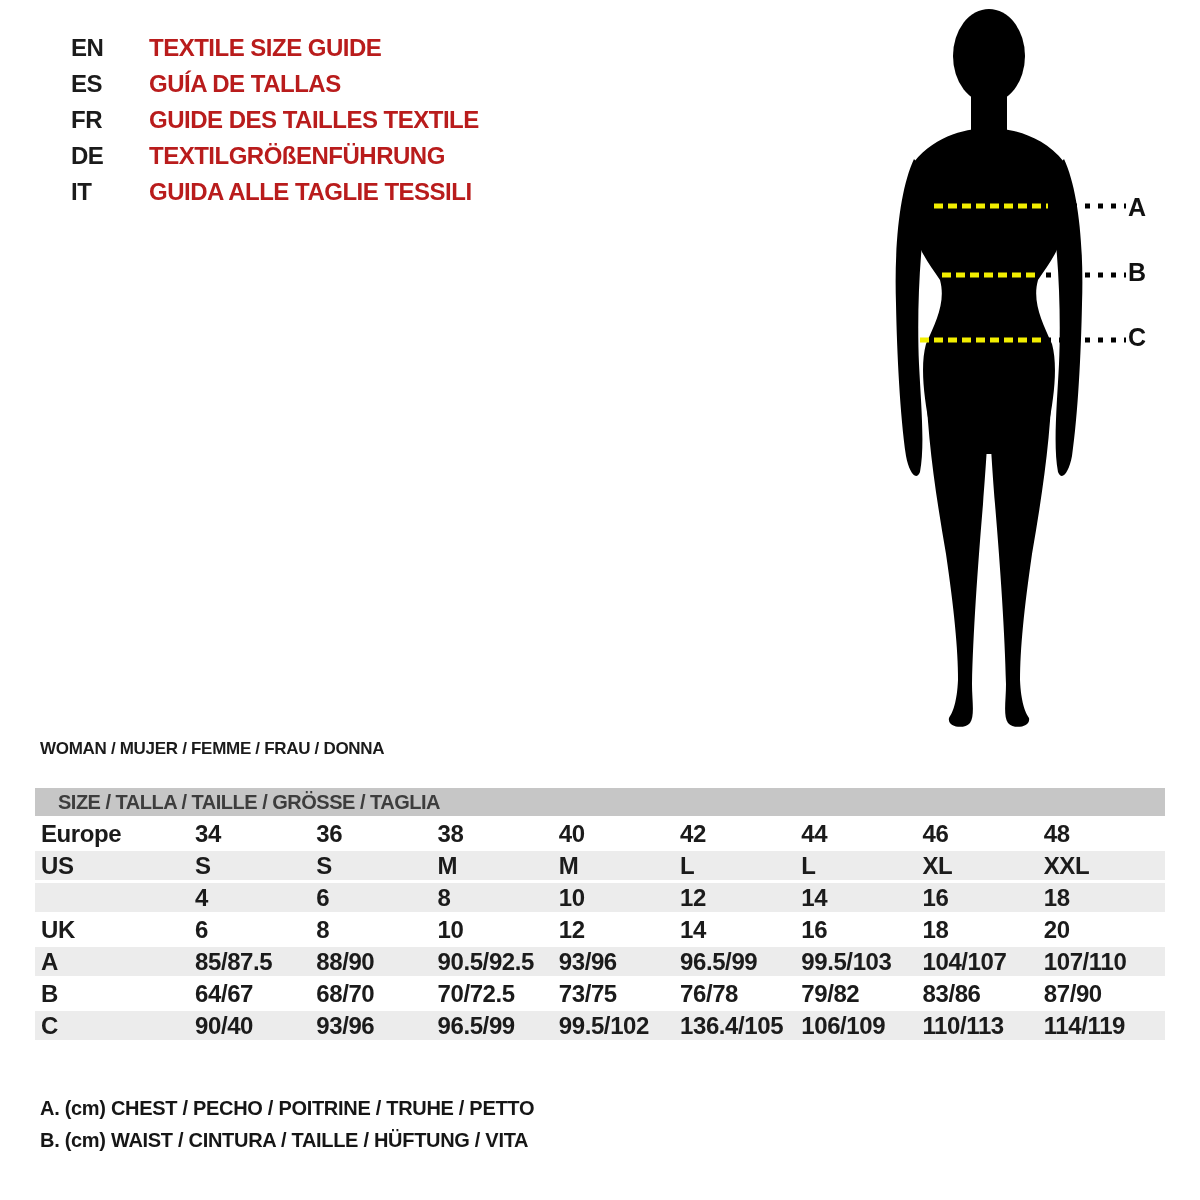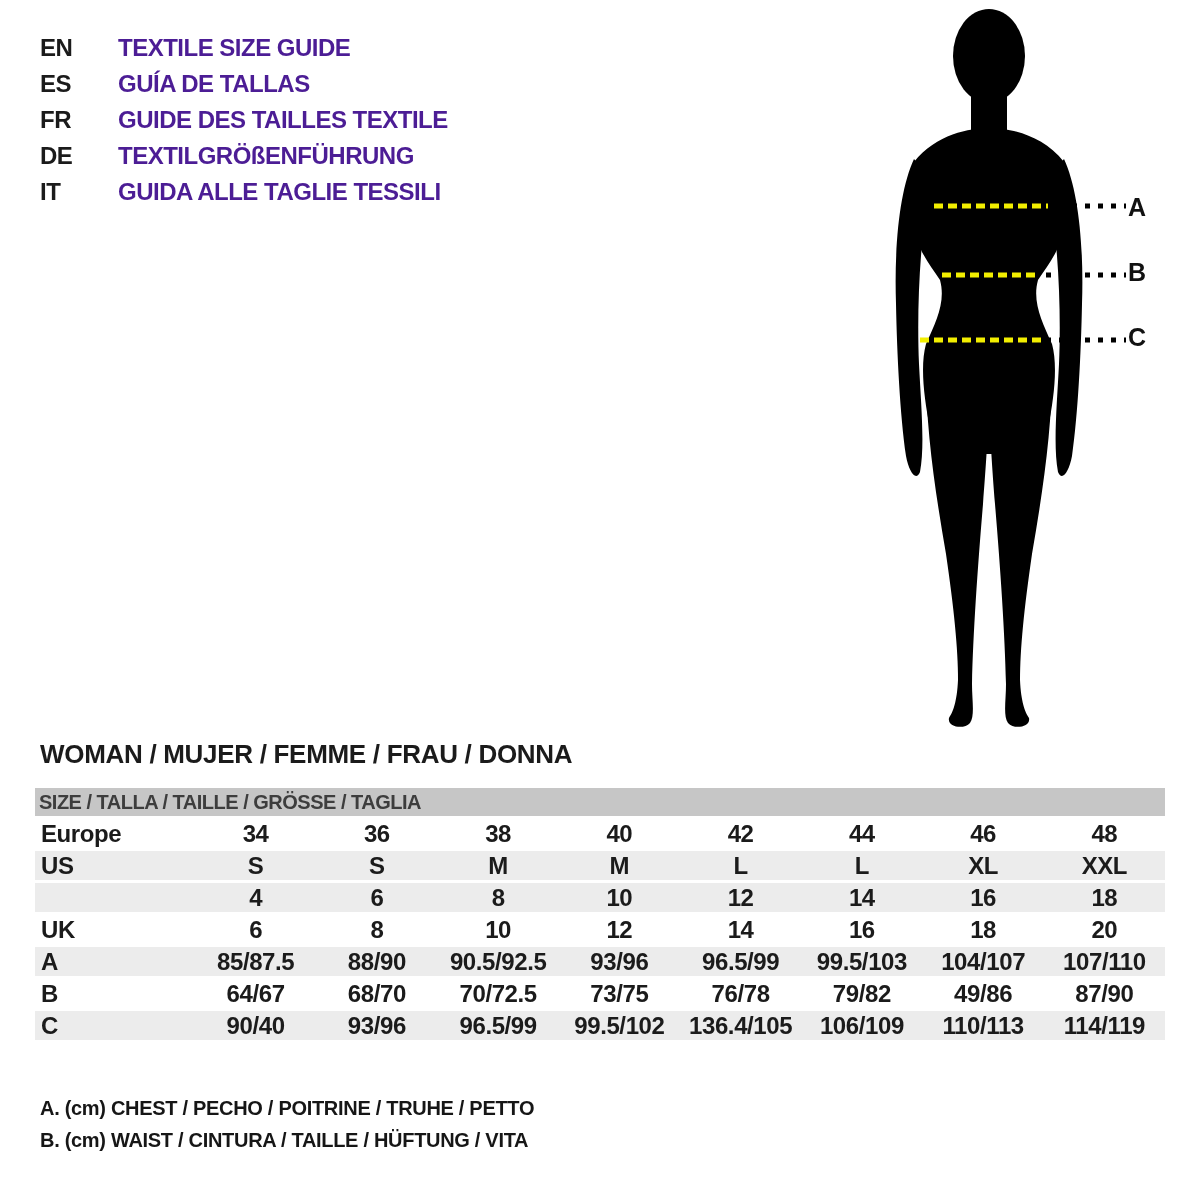--- a/index.html
+++ b/index.html
@@ -2,45 +2,45 @@
 <html><head>
 <meta charset="utf-8">
 <style>
   * { margin:0; padding:0; box-sizing:border-box; }
   html,body { width:1200px; height:1200px; background:#ffffff;
               font-family:"Liberation Sans", sans-serif; }
   .canvas { position:relative; width:1200px; height:1200px; background:#fff; overflow:hidden; }
 
   
   .lang-list { position:absolute; left:40px; top:30px; }
-  .lang-row  { display:flex; height:36px; align-items:center; }
+  .lang-row  { display:flex; height:36px; align-items:center;margin-left:31px; }
   .lang-code { width:78px; font-weight:bold; font-size:24px; color:#1b1b1b; letter-spacing:-0.5px; }
-  .lang-label{ font-weight:bold; font-size:24px; color:#4c1d95; letter-spacing:-0.5px; }
+  .lang-label{ font-weight:bold; font-size:24px; color:#b91c1c; letter-spacing:-0.5px; }
 
   
   .figure-area { position:absolute; left:870px; top:4px; width:300px; height:732px; }
   .figure-area svg { position:absolute; left:0; top:0; }
   .measure-label { position:absolute; font-size:25px; font-weight:bold; color:#111; }
   .measure-label.a { left:258px; top:189px; }
   .measure-label.b { left:258px; top:254px; }
   .measure-label.c { left:258px; top:319px; }
 
   
-  .gender-heading { position:absolute; left:40px; top:739px; font-size:26px; font-weight:bold;
+  .gender-heading { position:absolute; left:40px; top:739px; font-size:17px; font-weight:bold;
                     color:#1b1b1b; letter-spacing:-0.3px; }
 
   
   .size-table { position:absolute; left:35px; top:788px; width:1130px; }
   .table-header { height:28px; background:#c6c6c6; color:#3d3d3d; font-size:20px; font-weight:bold;
-                  line-height:28px; padding-left:4px; letter-spacing:-0.5px; }
+                  line-height:28px; padding-left:23px; letter-spacing:-0.5px; }
   .table-row { display:grid; grid-template-columns:160px repeat(8,1fr); height:29px; margin-top:3px;
                align-items:center; font-size:24px; font-weight:bold; color:#1b1b1b; letter-spacing:-0.4px; }
   .table-row.shaded { background:#ececec; }
   .row-label { padding-left:6px; text-align:left; }
-  .row-cell  { text-align:center; }
+  .row-cell  { text-align:left; }
 
   
   .legend { position:absolute; left:40px; top:1092px; }
   .legend-line { height:32px; display:flex; align-items:center; font-size:20px; font-weight:bold;
                  color:#161616; letter-spacing:-0.3px; }
 </style>
 </head>
 <body>
 
 <div class="canvas">
@@ -201,21 +201,21 @@
           <div class="row-cell">107/110</div>
         </div>
         <div class="table-row">
           <div class="row-label">B</div>
           <div class="row-cell">64/67</div>
           <div class="row-cell">68/70</div>
           <div class="row-cell">70/72.5</div>
           <div class="row-cell">73/75</div>
           <div class="row-cell">76/78</div>
           <div class="row-cell">79/82</div>
-          <div class="row-cell">49/86</div>
+          <div class="row-cell">83/86</div>
           <div class="row-cell">87/90</div>
         </div>
         <div class="table-row shaded">
           <div class="row-label">C</div>
           <div class="row-cell">90/40</div>
           <div class="row-cell">93/96</div>
           <div class="row-cell">96.5/99</div>
           <div class="row-cell">99.5/102</div>
           <div class="row-cell">136.4/105</div>
           <div class="row-cell">106/109</div>

